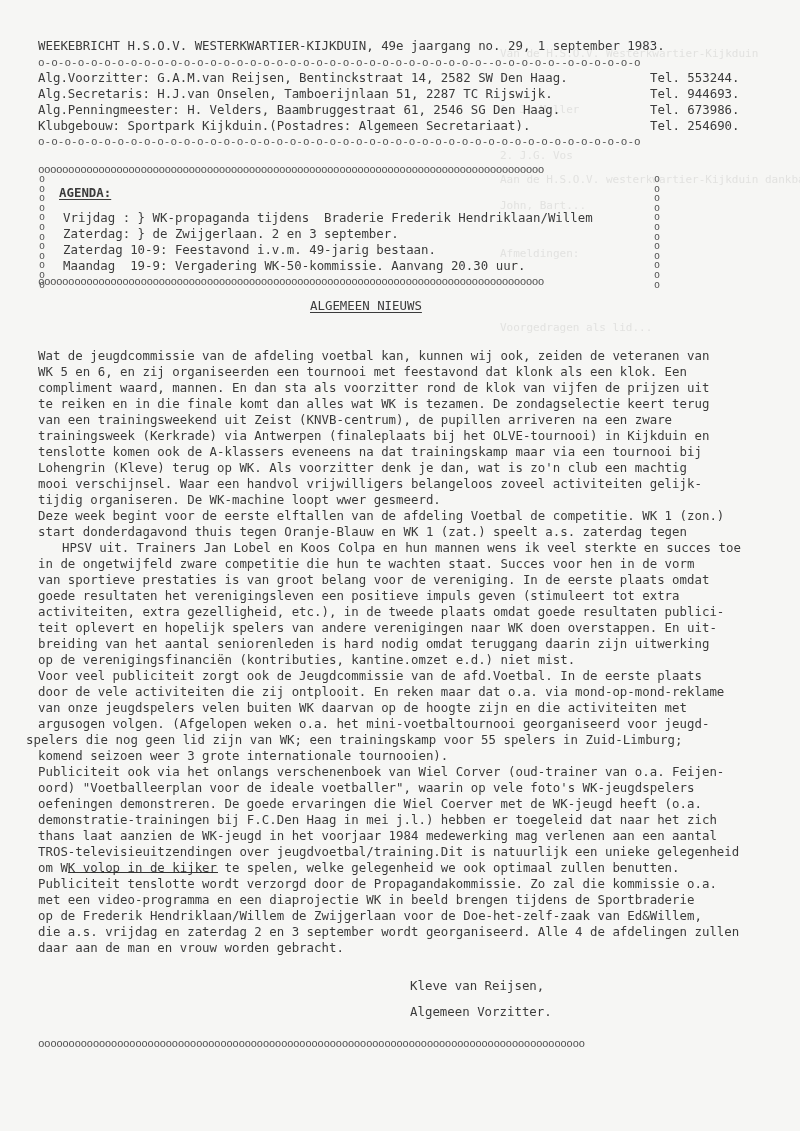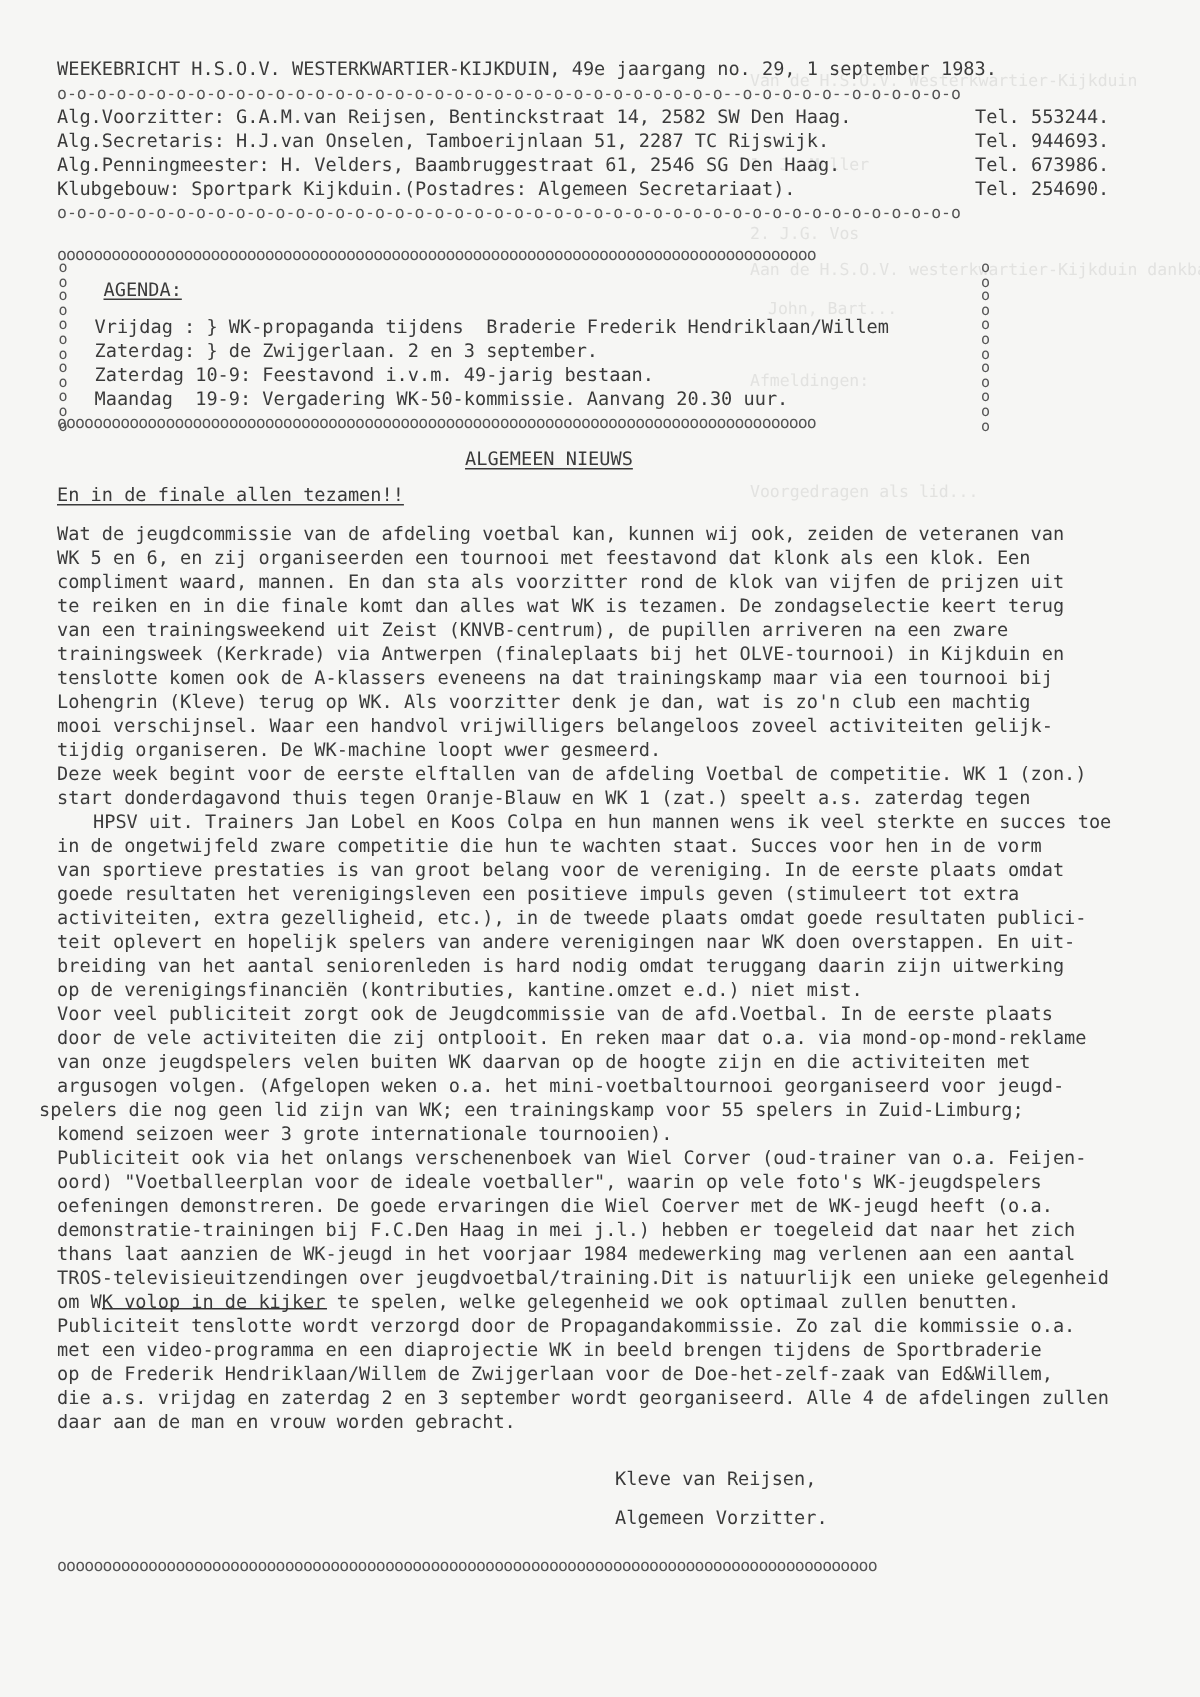--- a/index.html
+++ b/index.html
@@ -25,21 +25,21 @@
 </style>
 </head>
 <body>
 
 <div class="page">
 
   <div class="bleed" style="left:500px;top:46px;">Van de H.S.O.V. Westerkwartier-Kijkduin</div>
   <div class="bleed" style="left:500px;top:102px;">1. J. Muller</div>
   <div class="bleed" style="left:500px;top:148px;">2. J.G. Vos</div>
   <div class="bleed" style="left:500px;top:172px;">Aan de H.S.O.V. westerkwartier-Kijkduin dankbaar:</div>
-  <div class="bleed" style="left:500px;top:198px;margin-left:12px;">John, Bart...</div>
+  <div class="bleed" style="left:500px;top:198px;">John, Bart...</div>
   <div class="bleed" style="left:500px;top:246px;">Afmeldingen:</div>
   <div class="bleed" style="left:500px;top:320px;">Voorgedragen als lid...</div>
 
   <div class="ln" style="left:38px;top:38px;">WEEKEBRICHT H.S.O.V. WESTERKWARTIER-KIJKDUIN, 49e jaargang no. 29, 1 september 1983.</div>
   <div class="ln dots" style="left:38px;top:55px;">o-o-o-o-o-o-o-o-o-o-o-o-o-o-o-o-o-o-o-o-o-o-o-o-o-o-o-o-o-o-o-o-o-o--o-o-o-o-o--o-o-o-o-o-o</div>
 
   <div>
     <div class="ln" style="left:38px;top:70px;">Alg.Voorzitter: G.A.M.van Reijsen, Bentinckstraat 14, 2582 SW Den Haag.</div>
     <div class="ln" style="left:650px;top:70px;">Tel. 553244.</div>
     <div class="ln" style="left:38px;top:86px;">Alg.Secretaris: H.J.van Onselen, Tamboerijnlaan 51, 2287 TC Rijswijk.</div>
@@ -70,30 +70,29 @@
 o
 o
 o
 o
 o
 o
 o
 o
 o
 o</div>
-    <div class="ln u" style="left:69px;top:185px;">AGENDA:</div>
+    <div class="ln u" style="left:59px;top:185px;font-weight:bold;">AGENDA:</div>
     <div class="ln" style="left:63px;top:210px;">Vrijdag : } WK-propaganda tijdens  Braderie Frederik Hendriklaan/Willem</div>
     <div class="ln" style="left:63px;top:226px;">Zaterdag: } de Zwijgerlaan. 2 en 3 september.</div>
     <div class="ln" style="left:63px;top:242px;">Zaterdag 10-9: Feestavond i.v.m. 49-jarig bestaan.</div>
     <div class="ln" style="left:63px;top:258px;">Maandag  19-9: Vergadering WK-50-kommissie. Aanvang 20.30 uur.</div>
     <div class="ln dots" style="left:38px;top:274px;letter-spacing:-0.6px;">oooooooooooooooooooooooooooooooooooooooooooooooooooooooooooooooooooooooooooooooooooo</div>
   </div>
 
   <div class="ln u" style="left:310px;top:298px;">ALGEMEEN NIEUWS</div>
-  <div class="ln u" style="left:38px;top:322px;">En in de finale allen tezamen!!</div>
 
   <div>
     <div class="ln" style="left:38px;top:348px;">Wat de jeugdcommissie van de afdeling voetbal kan, kunnen wij ook, zeiden de veteranen van</div>
     <div class="ln" style="left:38px;top:364px;">WK 5 en 6, en zij organiseerden een tournooi met feestavond dat klonk als een klok. Een</div>
     <div class="ln" style="left:38px;top:380px;">compliment waard, mannen. En dan sta als voorzitter rond de klok van vijfen de prijzen uit</div>
     <div class="ln" style="left:38px;top:396px;">te reiken en in die finale komt dan alles wat WK is tezamen. De zondagselectie keert terug</div>
     <div class="ln" style="left:38px;top:412px;">van een trainingsweekend uit Zeist (KNVB-centrum), de pupillen arriveren na een zware</div>
     <div class="ln" style="left:38px;top:428px;">trainingsweek (Kerkrade) via Antwerpen (finaleplaats bij het OLVE-tournooi) in Kijkduin en</div>
     <div class="ln" style="left:38px;top:444px;">tenslotte komen ook de A-klassers eveneens na dat trainingskamp maar via een tournooi bij</div>
     <div class="ln" style="left:38px;top:460px;">Lohengrin (Kleve) terug op WK. Als voorzitter denk je dan, wat is zo'n club een machtig</div>

